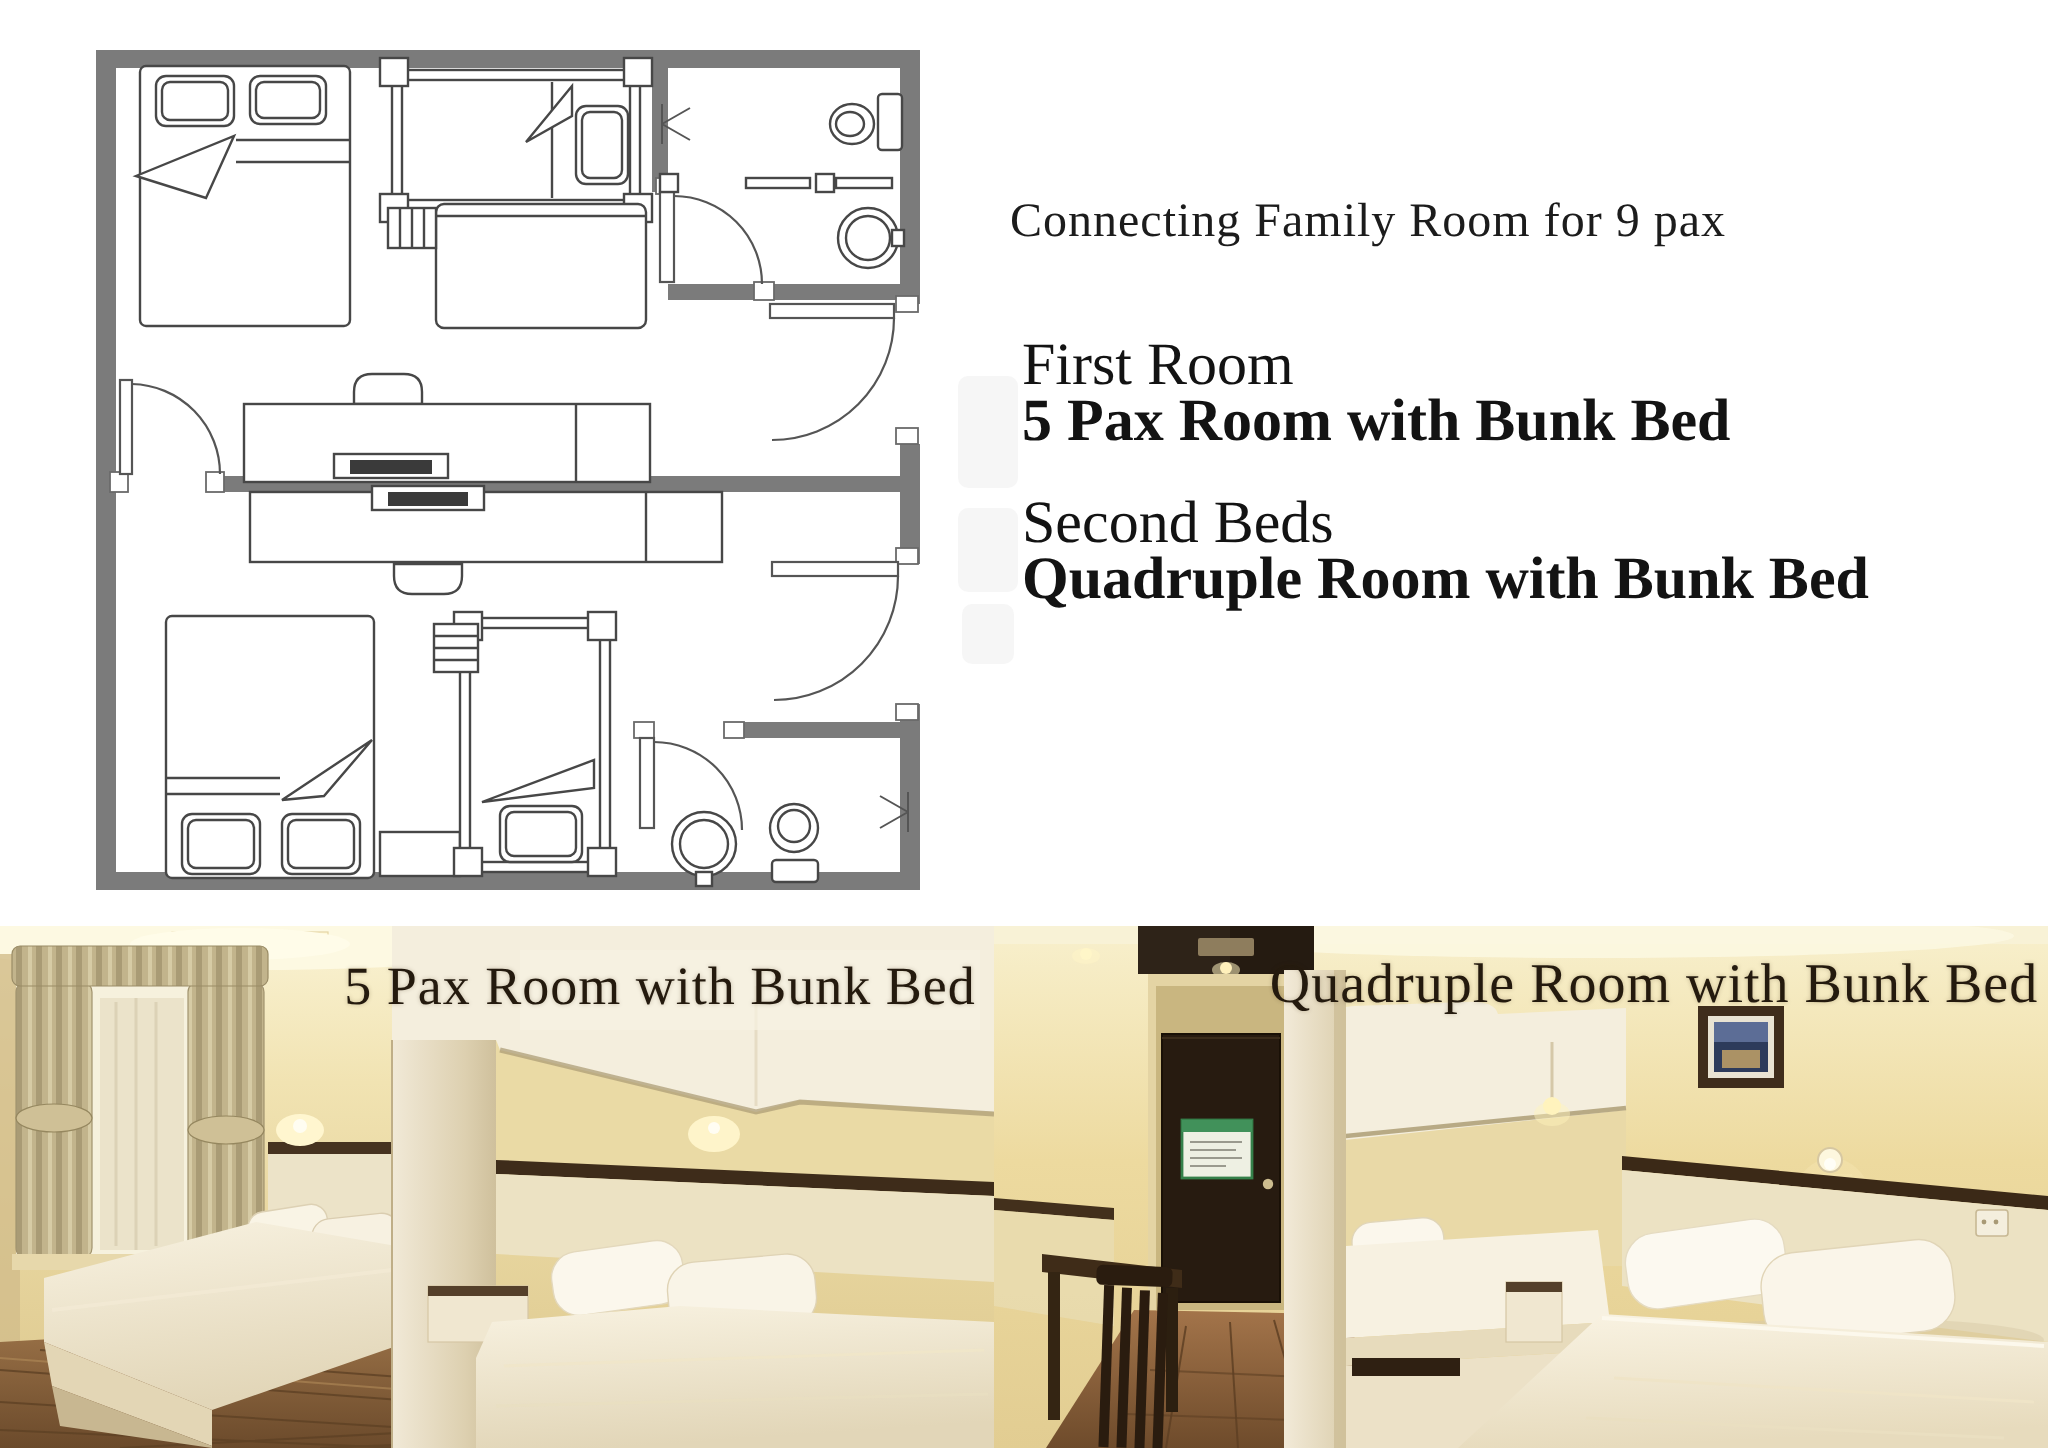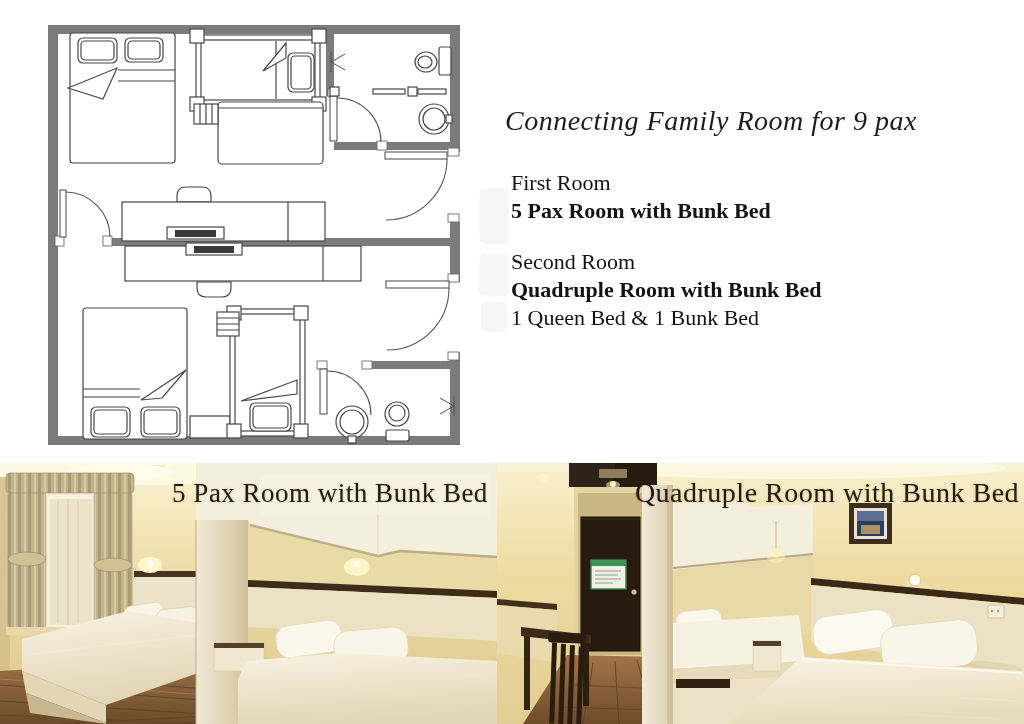--- a/index.html
+++ b/index.html
@@ -1,21 +1,21 @@
 <!DOCTYPE html>
 <html><head>
 <meta charset="utf-8">
 <style>
   html,body{margin:0;padding:0;background:#fff;}
   .page{position:relative;width:1024px;height:724px;background:#fff;overflow:hidden;
         font-family:"Liberation Serif","DejaVu Serif",serif;}
   .plan-svg{position:absolute;left:0;top:0;}
-  .title{position:absolute;left:505px;top:102px;width:480px;font-style:italic;
-         font-size:28px;line-height:38px;color:#1c1c1c;letter-spacing:0.5px;}
-  .info{position:absolute;left:511px;top:169px;width:500px;font-size:22px;
+  .title{position:absolute;left:505px;top:92px;width:480px;
+         font-size:24px;line-height:38px;color:#1c1c1c;letter-spacing:0.5px;}
+  .info{position:absolute;left:511px;top:169px;width:500px;font-size:30px;
         line-height:28px;color:#131313;}
   .info .room-name{font-weight:bold;}
   .room-block-2{margin-top:23px;}
   .photo-wrap{position:absolute;top:463px;height:261px;overflow:hidden;}
   .photo-wrap svg{display:block;}
   .caption{position:absolute;top:476px;font-size:27px;line-height:34px;color:#241a0e;
            text-align:center;letter-spacing:0.5px;text-shadow:0 0 2px rgba(60,40,10,0.25);}
   .caption-left{left:146px;width:368px;}
   .caption-right{left:630px;width:394px;font-size:28px;}
 </style>
@@ -178,23 +178,22 @@
   </svg>
 
   <div class="title">Connecting Family Room for 9 pax</div>
 
   <div class="info">
     <div>
       <div>First Room</div>
       <div class="room-name">5 Pax Room with Bunk Bed</div>
     </div>
     <div class="room-block-2">
-      <div>Second Room</div>
+      <div>Second Beds</div>
       <div class="room-name">Quadruple Room with Bunk Bed</div>
-      <div>1 Queen Bed &amp; 1 Bunk Bed</div>
     </div>
   </div>
 
   <div class="photo-wrap" style="left:0;width:497px;">
   <svg width="497" height="261" viewBox="0 0 497 261">
     <defs>
       <linearGradient id="wallL" x1="0" y1="0" x2="0" y2="1">
         <stop offset="0" stop-color="#faf3d4"></stop>
             <stop offset="0.3" stop-color="#f1e3b2"></stop>
         <stop offset="0.6" stop-color="#e7d59e"></stop>

